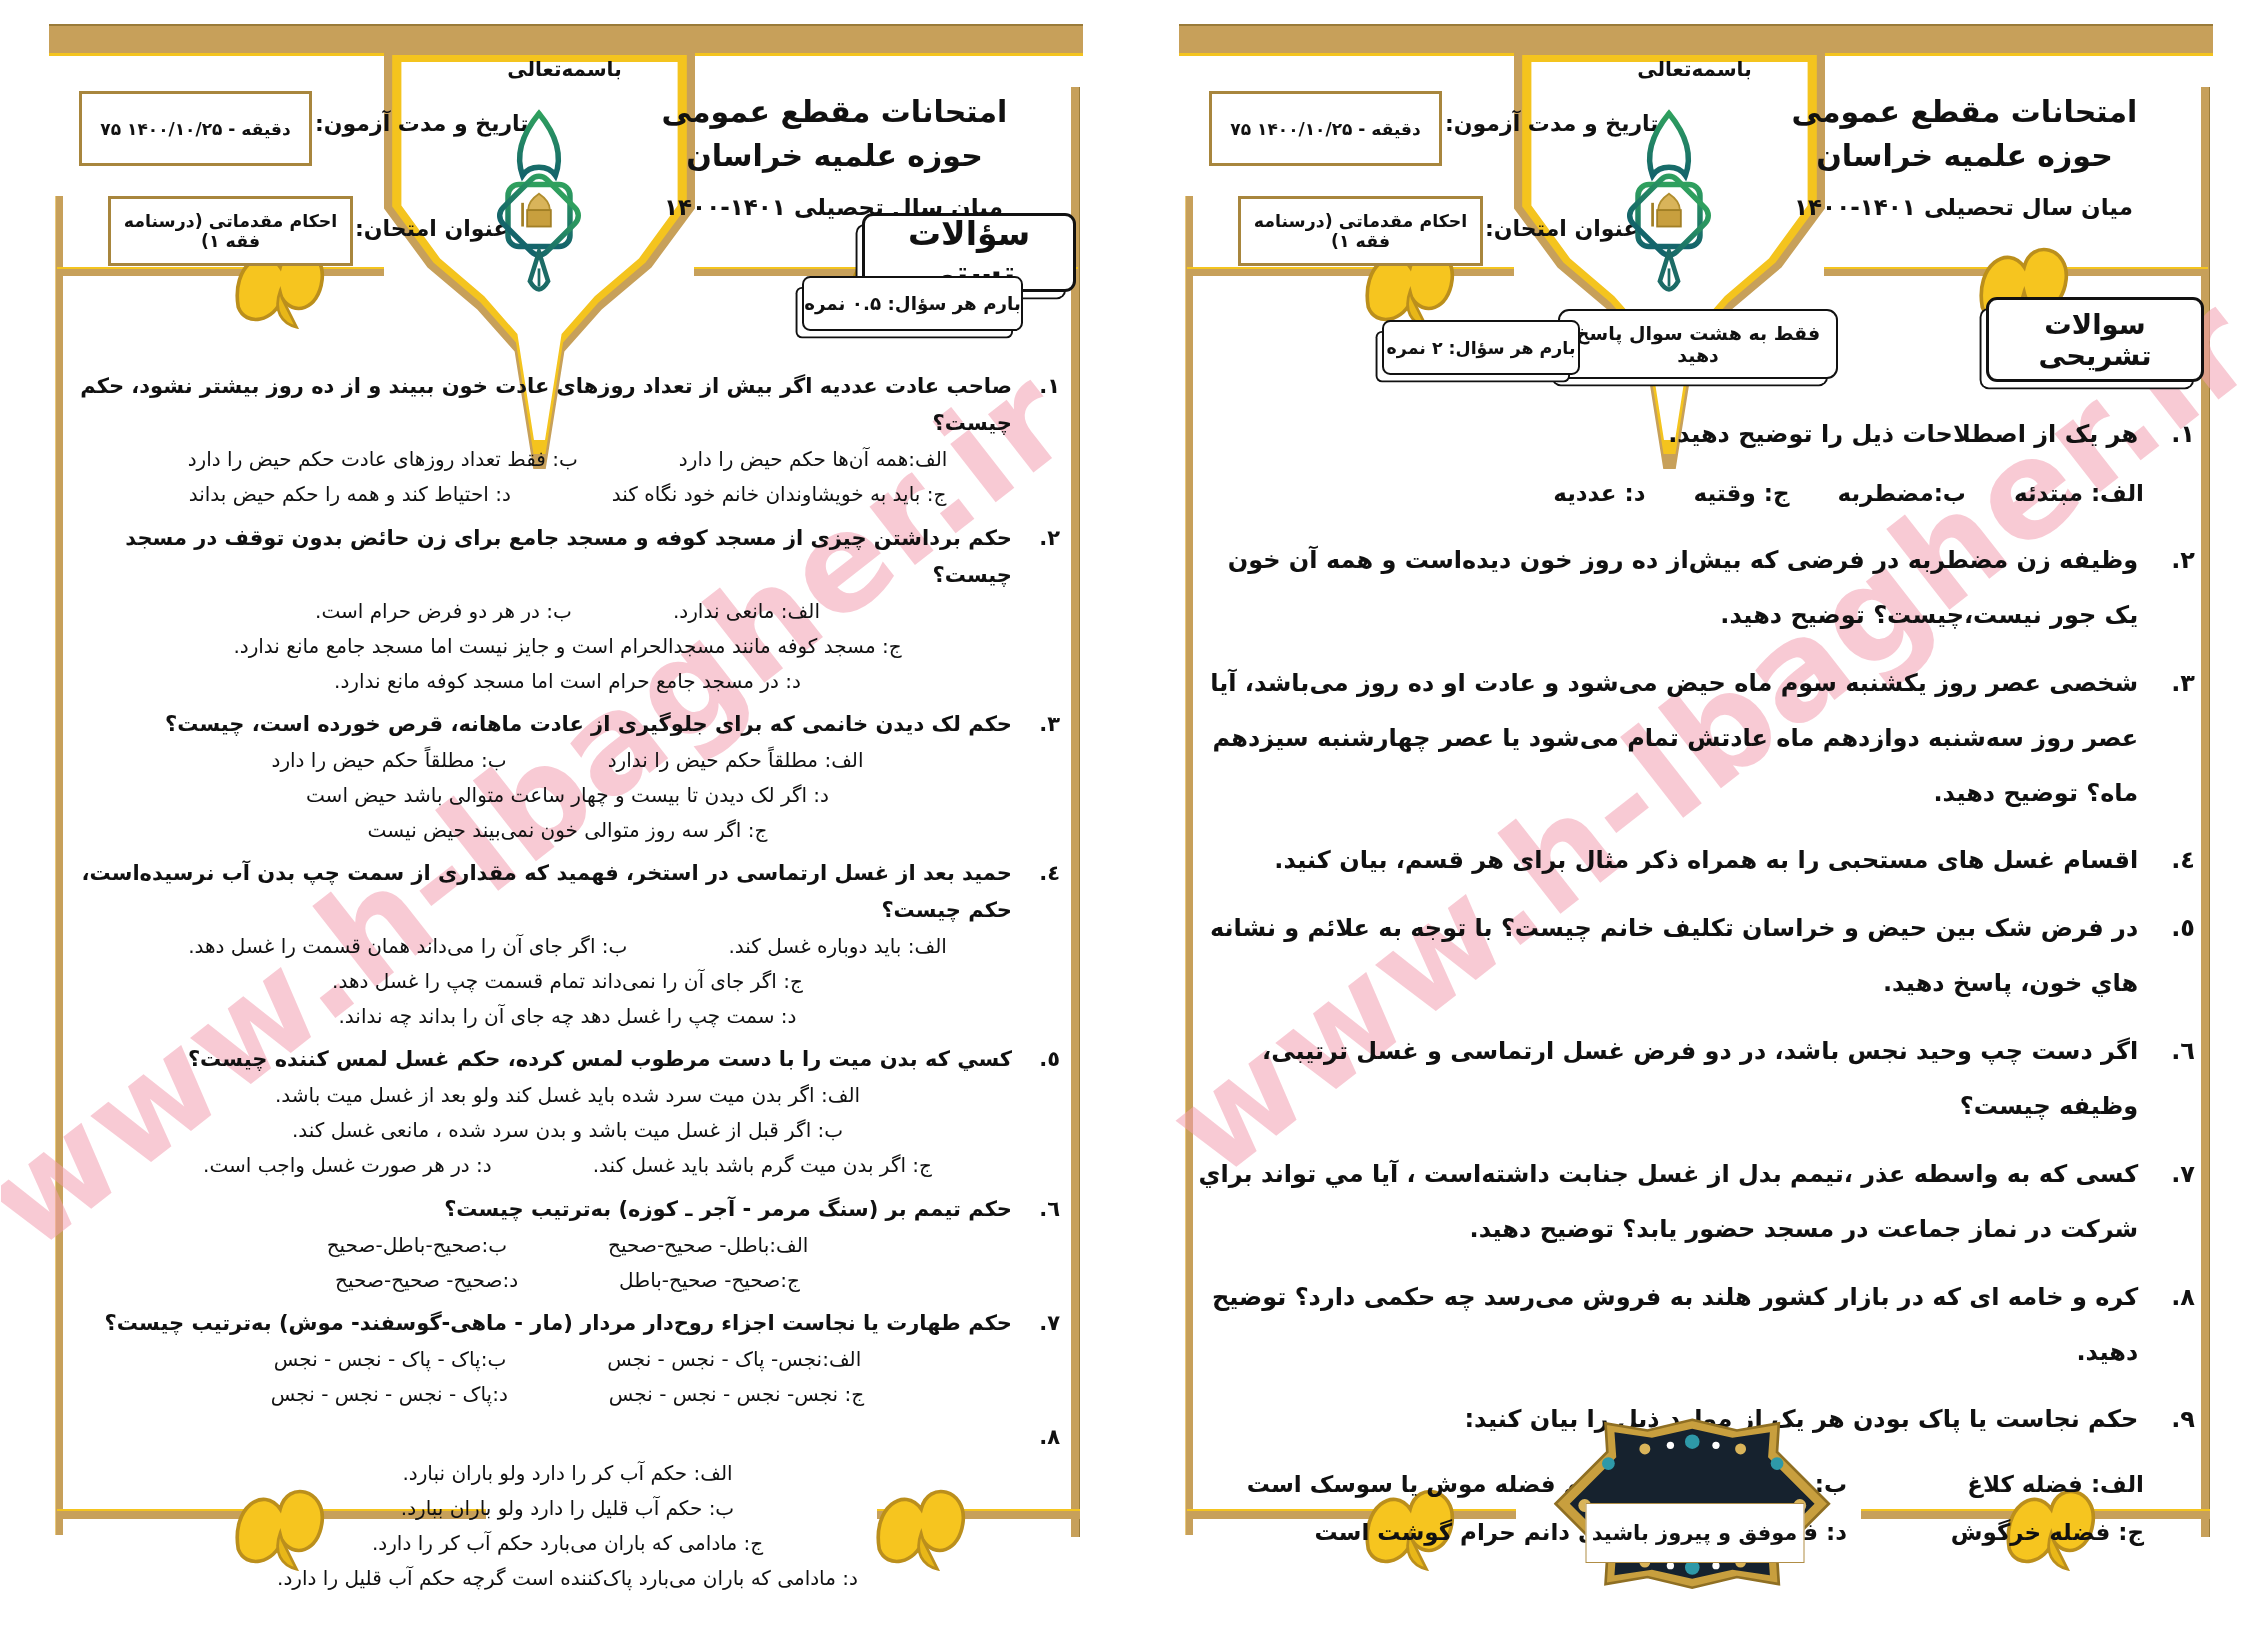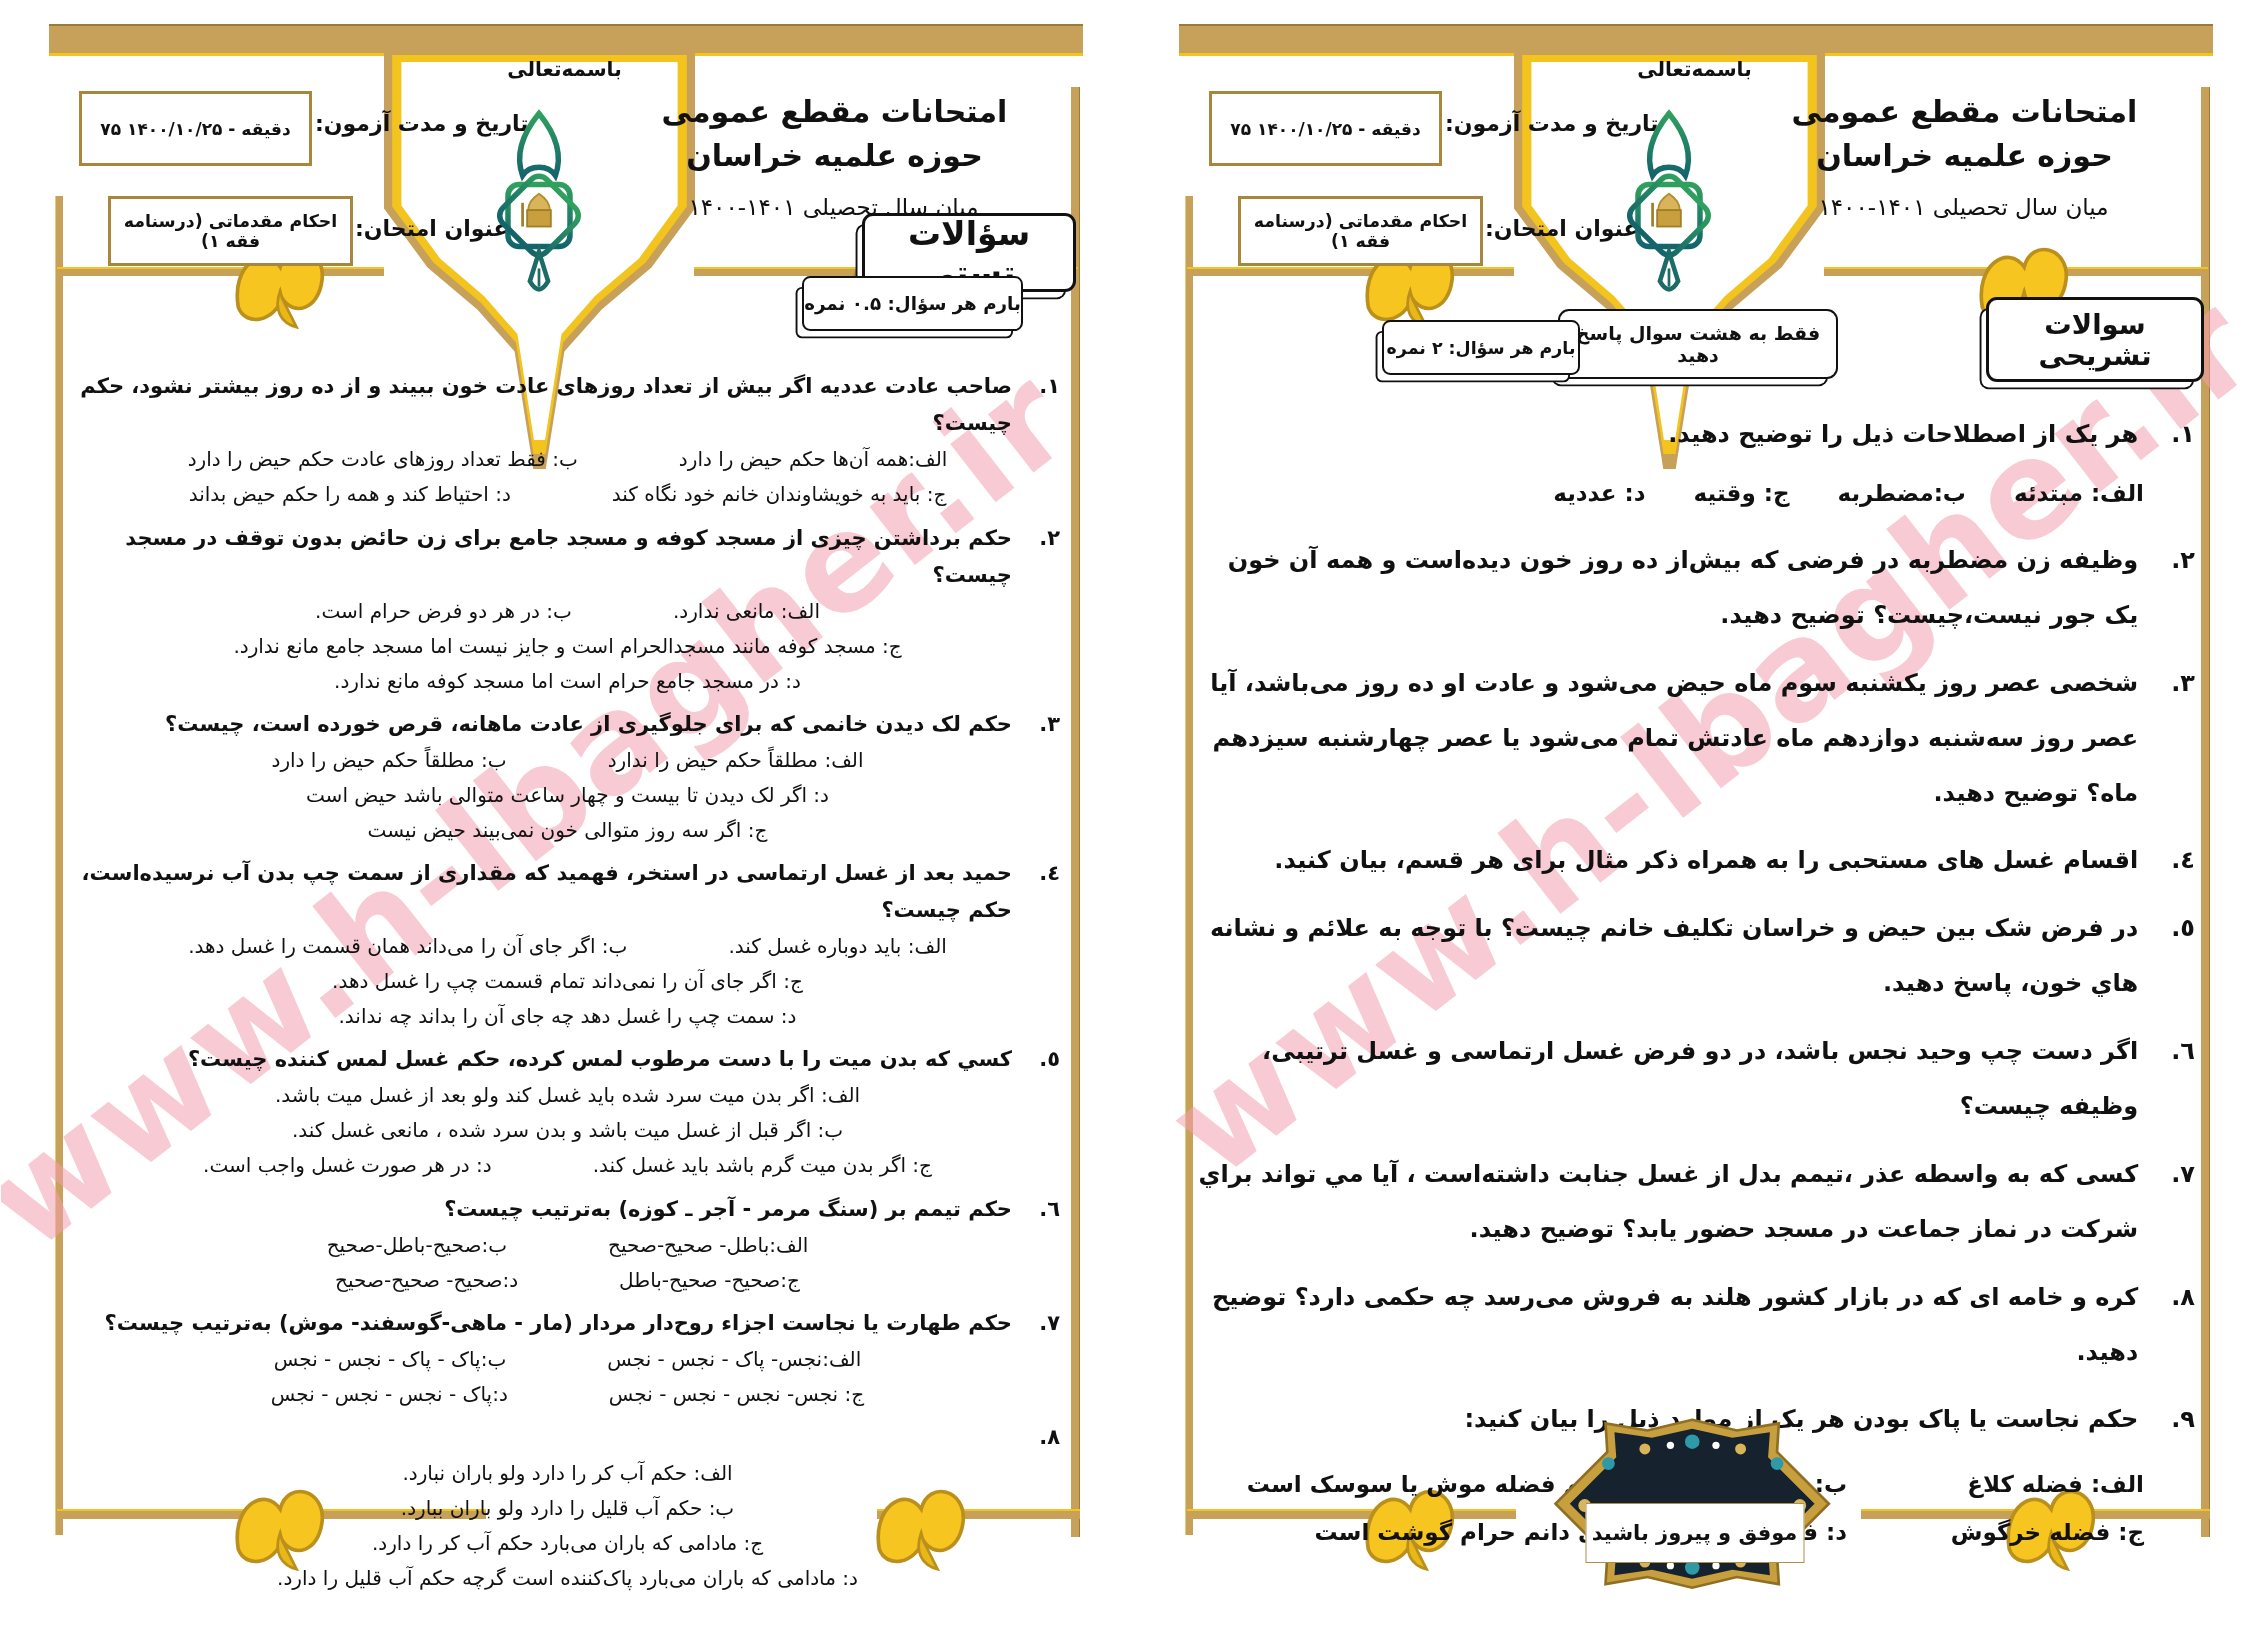--- a/index.html
+++ b/index.html
@@ -44,21 +44,21 @@
 
   .ribbon{position:absolute;z-index:2;width:110px;height:102px;}
   .ribbon svg{width:100%;height:100%;}
   .rb-tl{left:227px;top:227px;} .rb-tr{left:841px;top:227px;}
   .rb-bl{left:227px;top:1469px;} .rb-br{left:868px;top:1469px;}
 
   
   .hdr{position:absolute;z-index:3;}
   .bismillah{top:57px;left:0;right:0;text-align:center;font-size:20px;font-weight:bold;}
   .title{top:90px;right:80px;width:429px;text-align:center;font-size:30px;font-weight:bold;line-height:1.45;}
-  .subtitle{top:194px;right:108px;width:375px;text-align:center;font-size:23px;font-weight:normal;}
+  .subtitle{top:194px;right:108px;width:375px;text-align:center;font-size:23px;font-weight:bold;}
   .lbl{font-size:22px;font-weight:bold;}
   .date-lbl{top:111px;left:315px;}
   .exam-lbl{top:216px;left:355px;}
   .val-box{position:absolute;z-index:3;background:#fff;border:3.7px solid #a8863d;
            display:flex;align-items:center;justify-content:center;font-weight:bold;text-align:center;}
   .date-box{left:79px;top:91px;width:227px;height:69px;font-size:17px;}
   .exam-box{left:108px;top:196px;width:239px;height:64px;font-size:17.4px;}
   .logo{position:absolute;left:477px;top:108px;width:124px;height:208px;z-index:3;}
 
   

